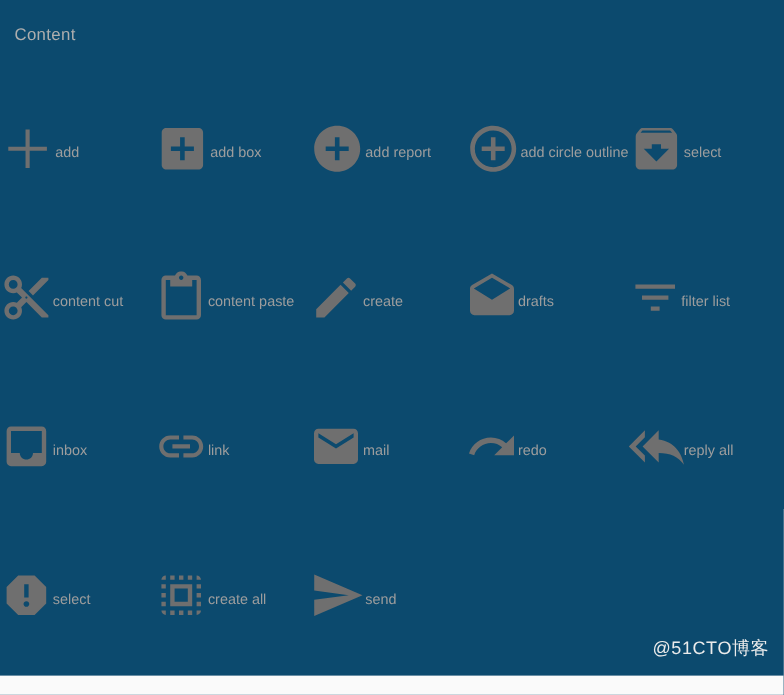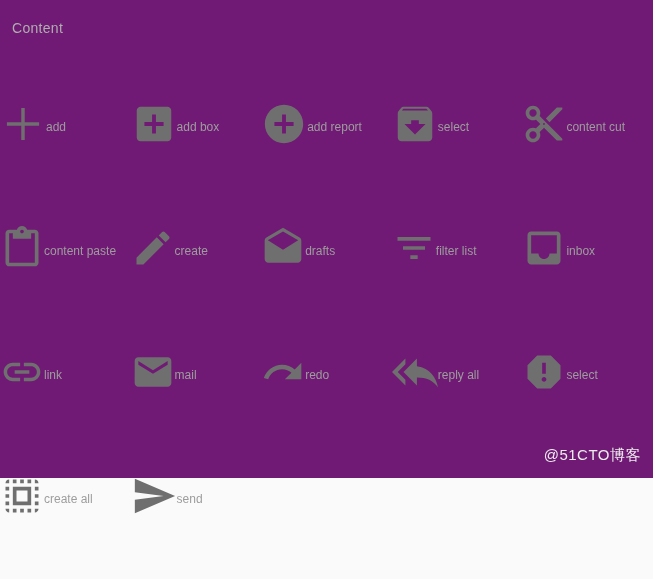--- a/index.html
+++ b/index.html
@@ -9,23 +9,23 @@
   body {
     width: 653px;
     height: 579px;
     background: #fafafa;
     font-family: "Liberation Sans", sans-serif;
     overflow: hidden;
     position: relative;
   }
   #page {
     width: 653px;
-    height: 478px;
+    height: 563px;
     position: relative;
-    background: #701a75;
+    background: #0c4a6e;
   }
   #section-title {
     position: absolute;
     left: 12px;
     top: 19px;
     font-size: 14px;
     color: #aeaeae;
     letter-spacing: 0.3px;
     font-weight: 400;
     line-height: 18px;
@@ -103,20 +103,28 @@
 
     <div class="cell">
       <div class="glyph-wrap">
         <svg class="glyph" width="46" height="46" viewBox="0 0 24 24">
           <path d="M12 2C6.48 2 2 6.48 2 12s4.48 10 10 10 10-4.48 10-10S17.52 2 12 2zm5 11h-4v4h-2v-4H7v-2h4V7h2v4h4v2z"></path>
         </svg>
       </div>
       <div class="cell-label">add report</div>
     </div>
 
+    <div class="cell">
+      <div class="glyph-wrap">
+        <svg class="glyph" width="46" height="46" viewBox="0 0 24 24">
+          <path d="M13 7h-2v4H7v2h4v4h2v-4h4v-2h-4V7zm-1-5C6.48 2 2 6.48 2 12s4.48 10 10 10 10-4.48 10-10S17.52 2 12 2zm0 18c-4.41 0-8-3.59-8-8s3.59-8 8-8 8 3.59 8 8-3.59 8-8 8z"></path>
+        </svg>
+      </div>
+      <div class="cell-label">add circle outline</div>
+    </div>
 
     <div class="cell">
       <div class="glyph-wrap">
         <svg class="glyph" width="46" height="46" viewBox="0 0 24 24">
           <path d="M20.54 5.23l-1.39-1.68C18.88 3.21 18.47 3 18 3H6c-.47 0-.88.21-1.16.55L3.46 5.23C3.17 5.57 3 6.02 3 6.5V19c0 1.1.9 2 2 2h14c1.1 0 2-.9 2-2V6.5c0-.48-.17-.93-.46-1.27zM12 17.5L6.5 12H10v-2h4v2h3.5L12 17.5zM5.12 5l.81-1h12l.94 1H5.12z"></path>
         </svg>
       </div>
       <div class="cell-label">select</div>
     </div>
 

